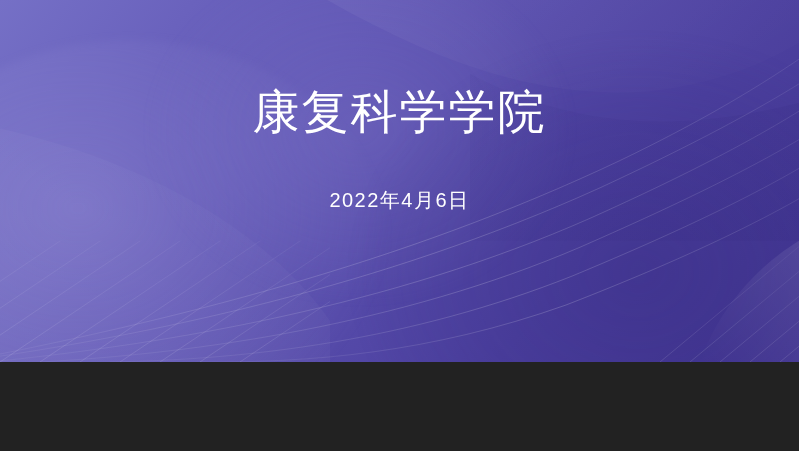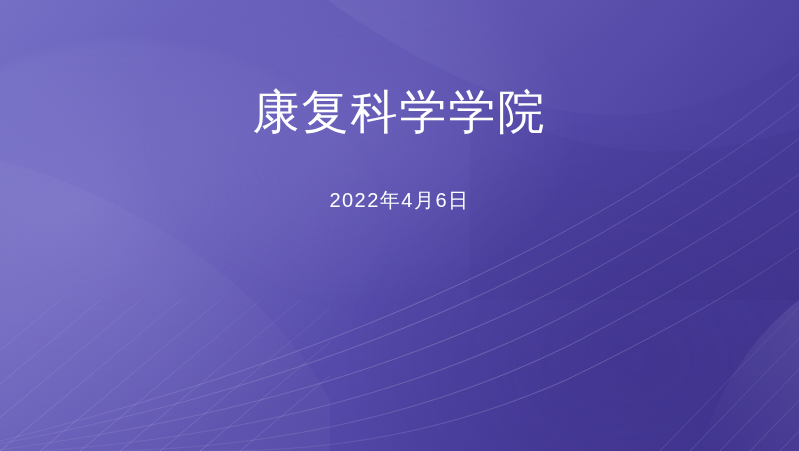--- a/index.html
+++ b/index.html
@@ -3,21 +3,21 @@
 <meta charset="utf-8">
 <style>
   html, body {
     margin: 0;
     padding: 0;
     background: #222;
   }
   .slide {
     position: relative;
     width: 799px;
-    height: 451px;
+    height: 362px;
     overflow: hidden;
     font-family: "Liberation Sans", "DejaVu Sans", sans-serif;
     background: linear-gradient(128deg,
         #7570c6 0%,
         #6a62bd 18%,
         #5f55b4 36%,
         #554aa9 54%,
         #4c409f 72%,
         #463a97 88%,
         #423593 100%);

